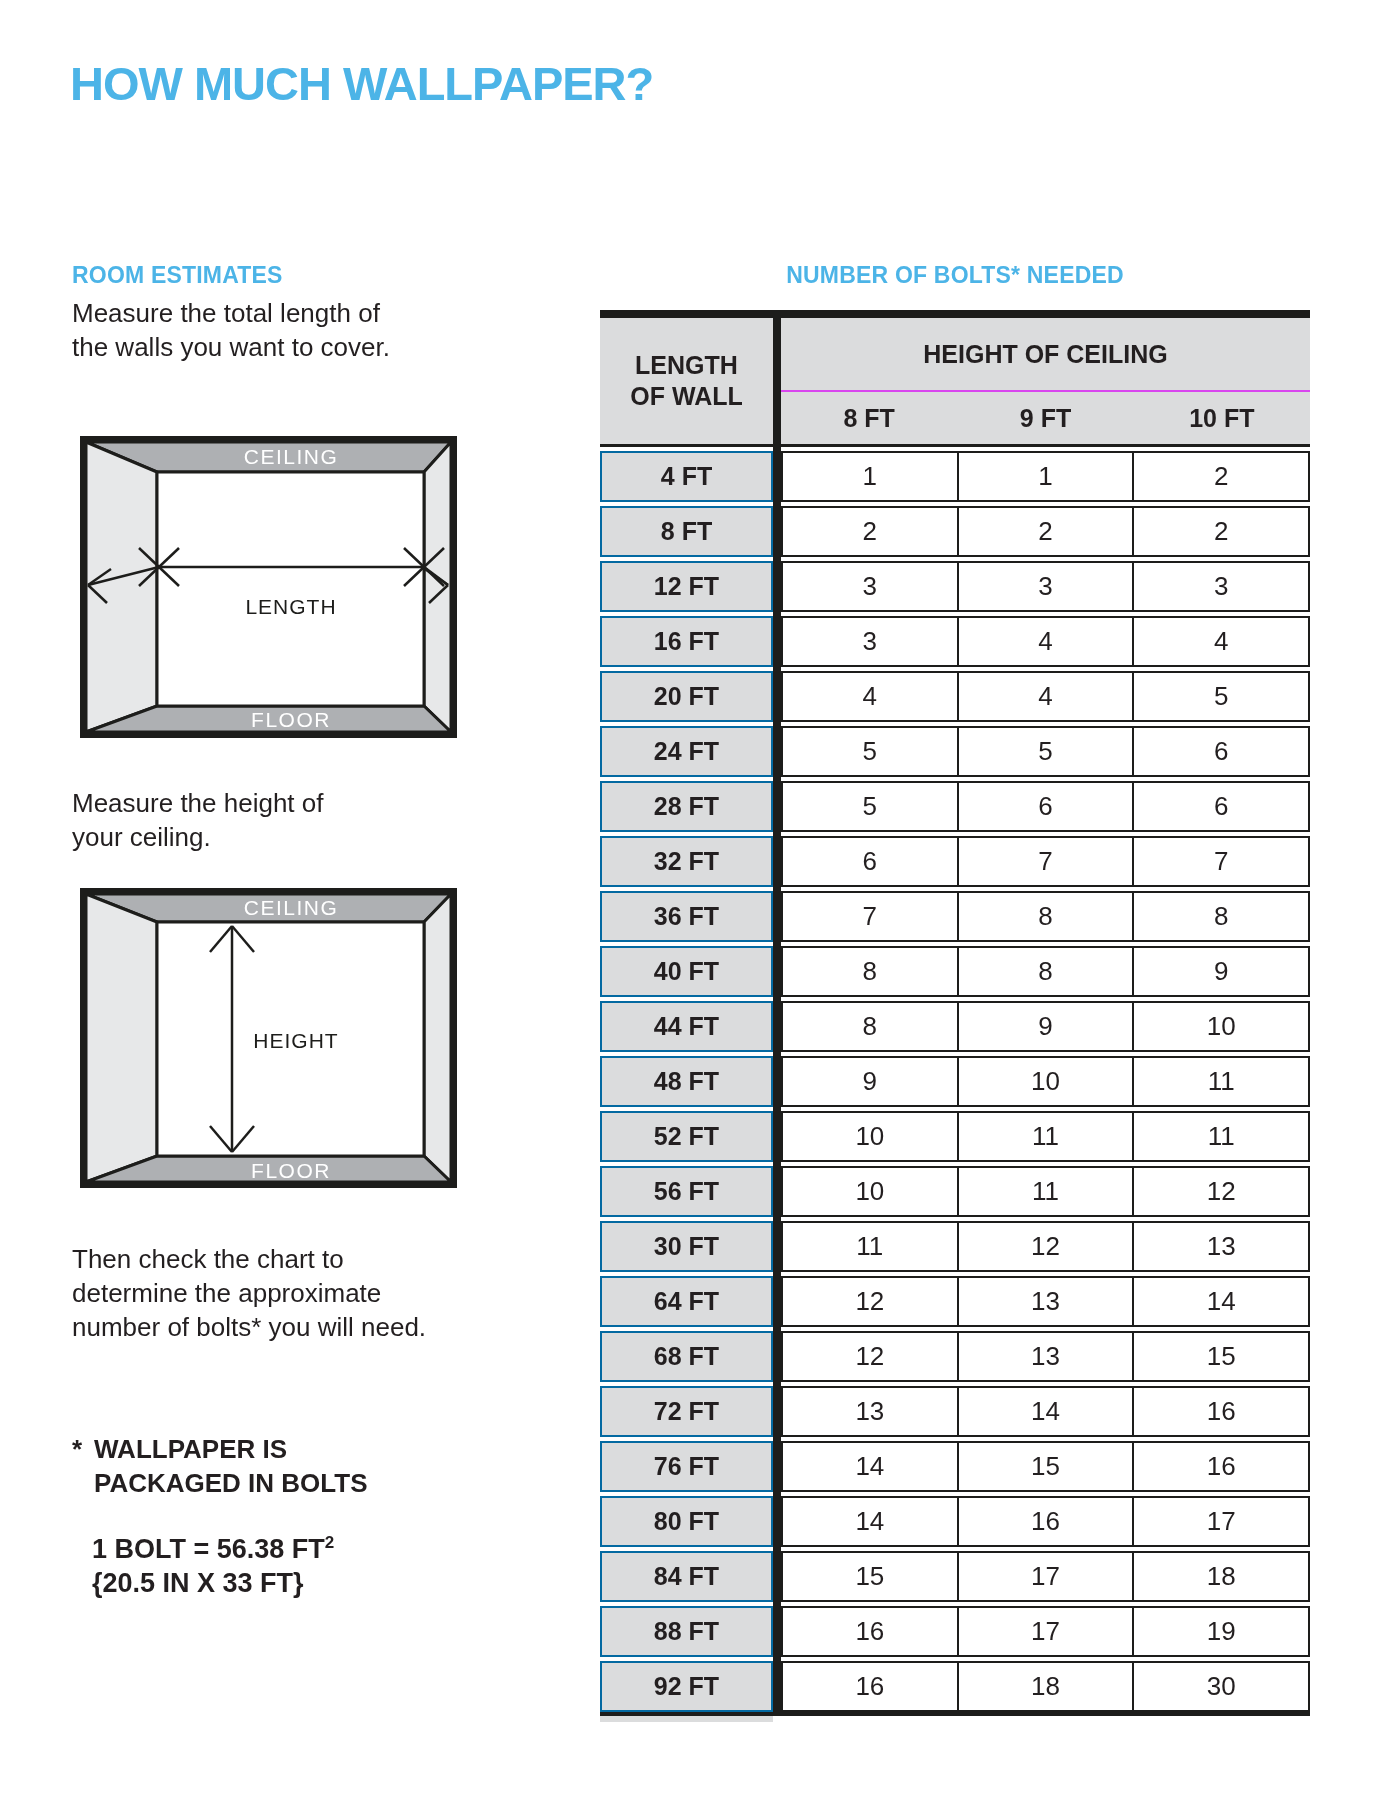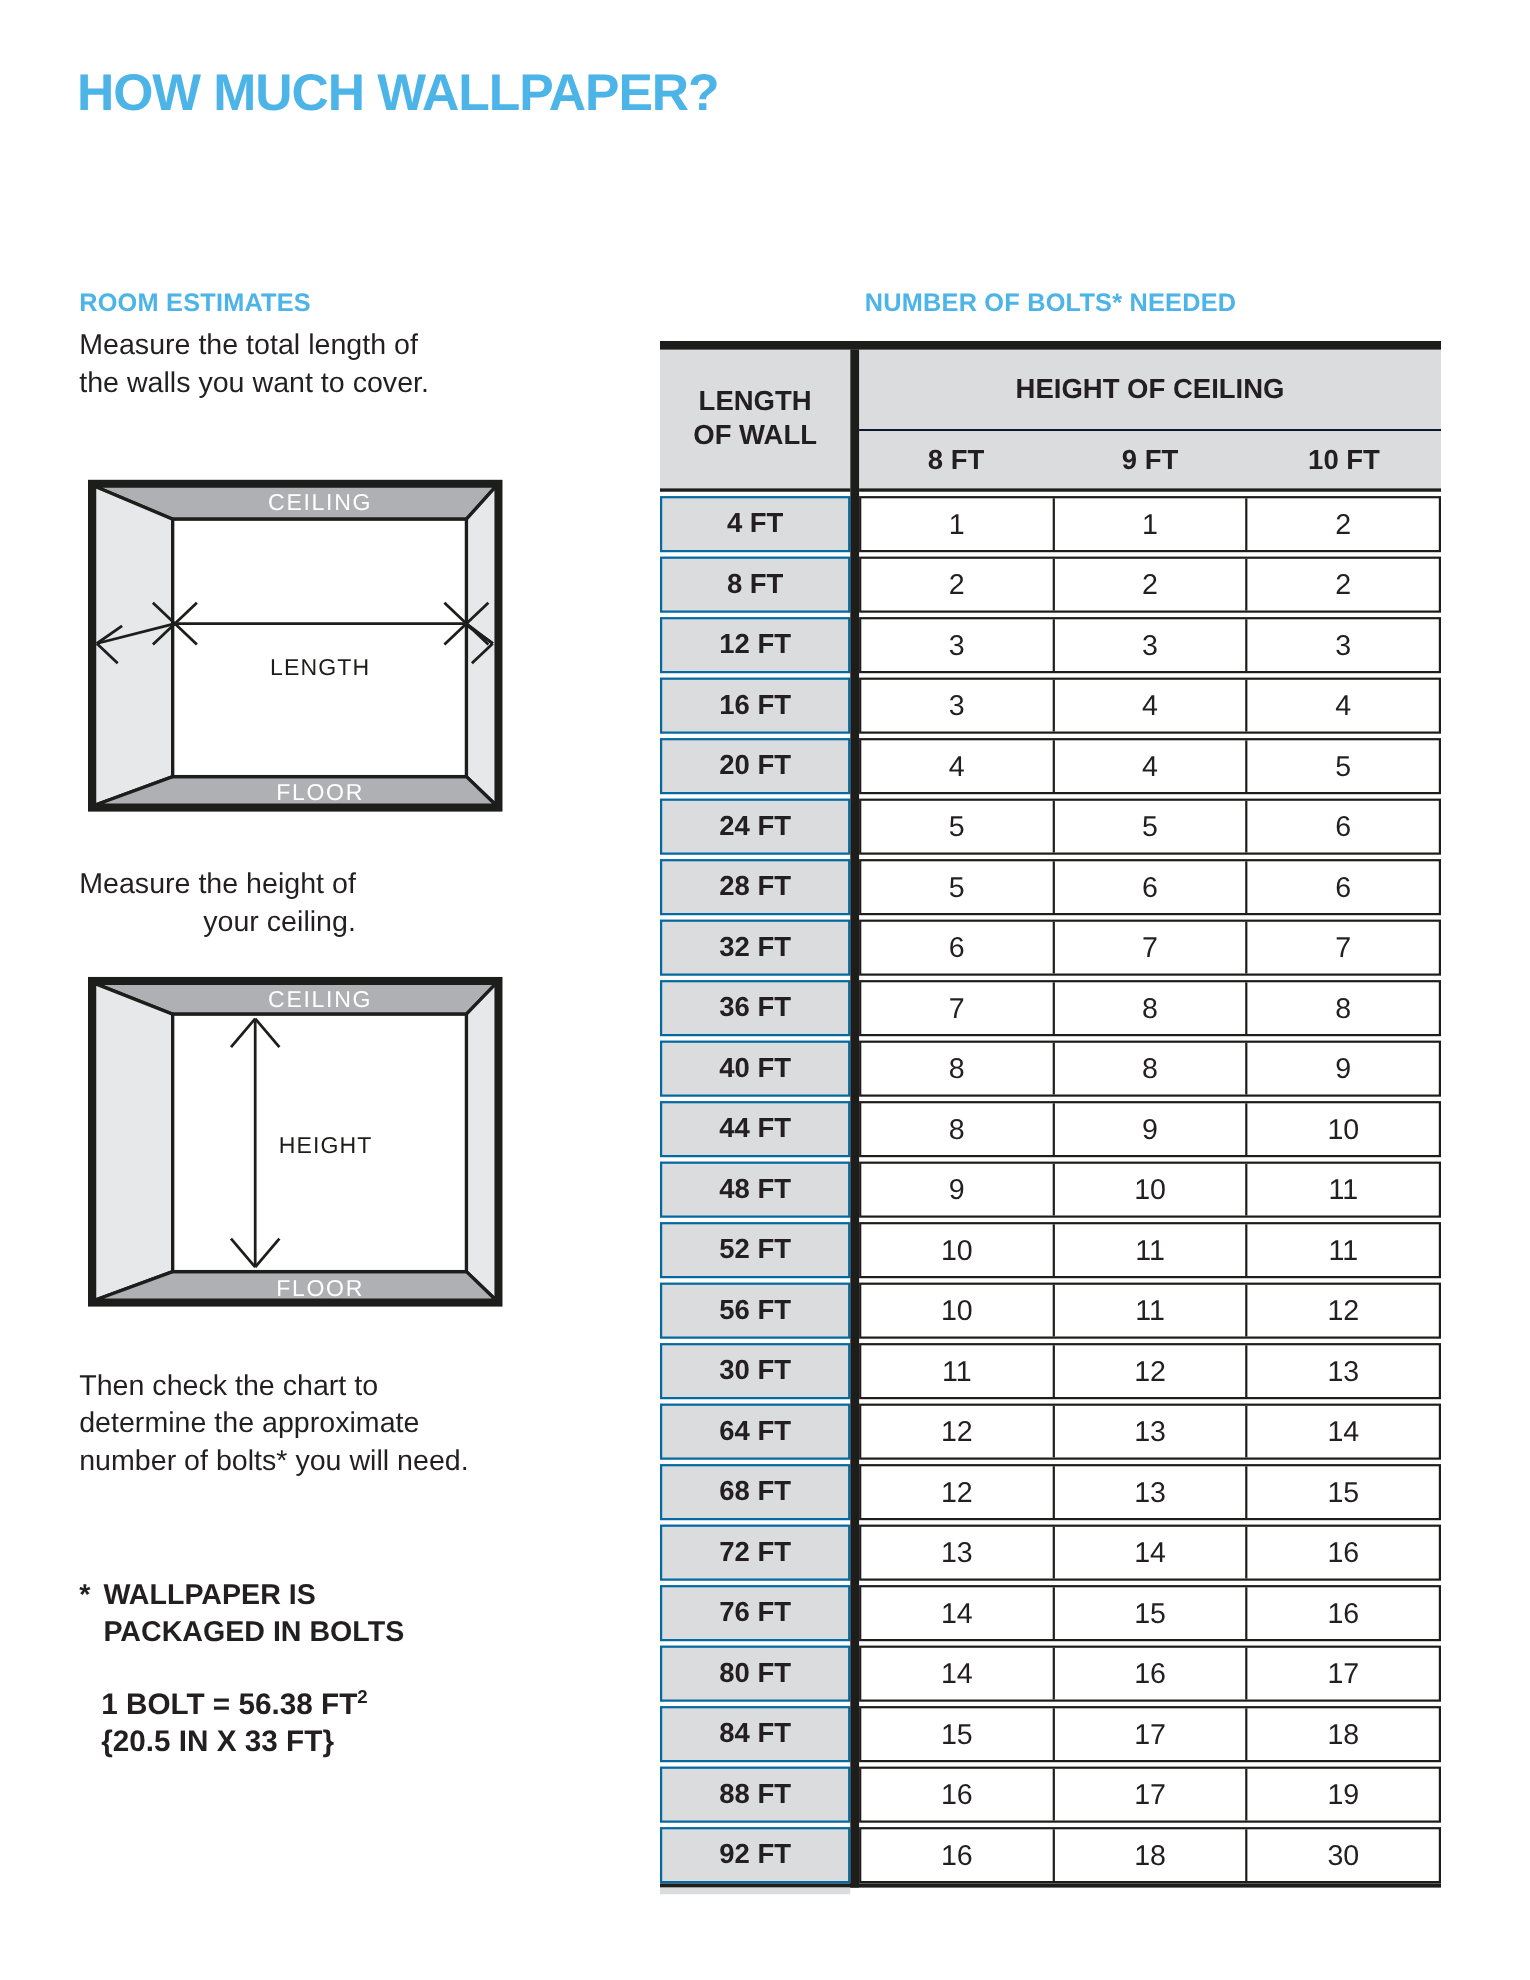--- a/index.html
+++ b/index.html
@@ -33,21 +33,21 @@
   .vbar { position:absolute; left:173px; top:8px; width:8px; height:1398px; background:#1d1d1b; }
   .thead { display:flex; height:129px; }
   .th-label {
     width:173px; background:#DBDCDD; border-bottom:3px solid #1d1d1b; box-sizing:border-box;
     display:flex; align-items:center; justify-content:center; text-align:center;
     font-weight:bold; font-size:25px; line-height:31px;
   }
   .th-gap { width:8px; }
   .th-right { flex:1; display:flex; flex-direction:column; }
   .th-ceiling {
-    height:74px; background:#DBDCDD; border-bottom:2px solid #0f172a; box-sizing:border-box;
+    height:74px; background:#DBDCDD; border-bottom:2px solid #d946ef; box-sizing:border-box;
     display:flex; align-items:center; justify-content:center; font-weight:bold; font-size:25px;
   }
   .th-cols { flex:1; display:flex; background:#DBDCDD; border-bottom:3px solid #1d1d1b; box-sizing:border-box; }
   .th-col { flex:1; display:flex; align-items:center; justify-content:center; font-weight:bold; font-size:25px; }
 
   .trow { display:flex; margin-top:4px; height:51px; }
   .label-cell {
     width:173px; background:#DBDCDD; border:2px solid #0369a1; box-sizing:border-box;
     display:flex; align-items:center; justify-content:center; font-weight:bold; font-size:25px;
   }
@@ -90,21 +90,21 @@
       <line x1="8" y1="149" x2="31" y2="133"></line>
       <line x1="8" y1="149" x2="27" y2="167"></line>
       <line x1="368" y1="149" x2="345" y2="133"></line>
       <line x1="368" y1="149" x2="349" y2="167"></line>
     </g>
     <text x="211" y="28" font-size="21" letter-spacing="1.5" fill="#ffffff" text-anchor="middle">CEILING</text>
     <text x="211" y="178" font-size="21" letter-spacing="1" fill="#1d1d1b" text-anchor="middle">LENGTH</text>
     <text x="211" y="291" font-size="21" letter-spacing="1.5" fill="#ffffff" text-anchor="middle">FLOOR</text>
   </svg>
 
-  <div class="abs body-text pre" style="left:72px; top:786px;text-align:right;">Measure the height of
+  <div class="abs body-text pre" style="left:72px; top:786px;">Measure the height of
 your ceiling.</div>
 
   <svg class="abs" style="left:80px; top:888px;" width="377" height="300" viewBox="0 0 377 300">
     <polygon points="6,6 371,6 344,34 77,34" fill="#AEB0B3" stroke="#1d1d1b" stroke-width="3"></polygon>
     <polygon points="6,6 77,34 77,268 6,294" fill="#E7E8E9" stroke="#1d1d1b" stroke-width="3"></polygon>
     <polygon points="371,6 344,34 344,268 371,294" fill="#E7E8E9" stroke="#1d1d1b" stroke-width="3"></polygon>
     <polygon points="77,268 344,268 371,294 6,294" fill="#AEB0B3" stroke="#1d1d1b" stroke-width="3"></polygon>
     <rect x="77" y="34" width="267" height="234" fill="#ffffff" stroke="#1d1d1b" stroke-width="3"></rect>
     <rect x="3" y="3" width="371" height="294" fill="none" stroke="#1d1d1b" stroke-width="6"></rect>
     <g stroke="#1d1d1b" stroke-width="2.5" fill="none">

